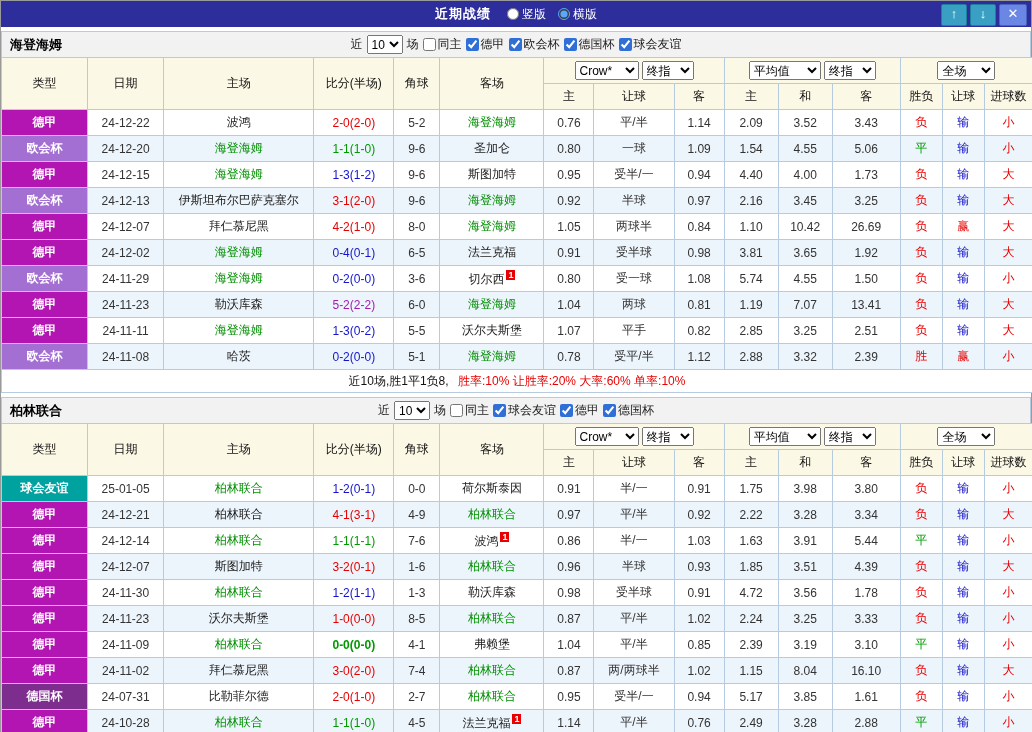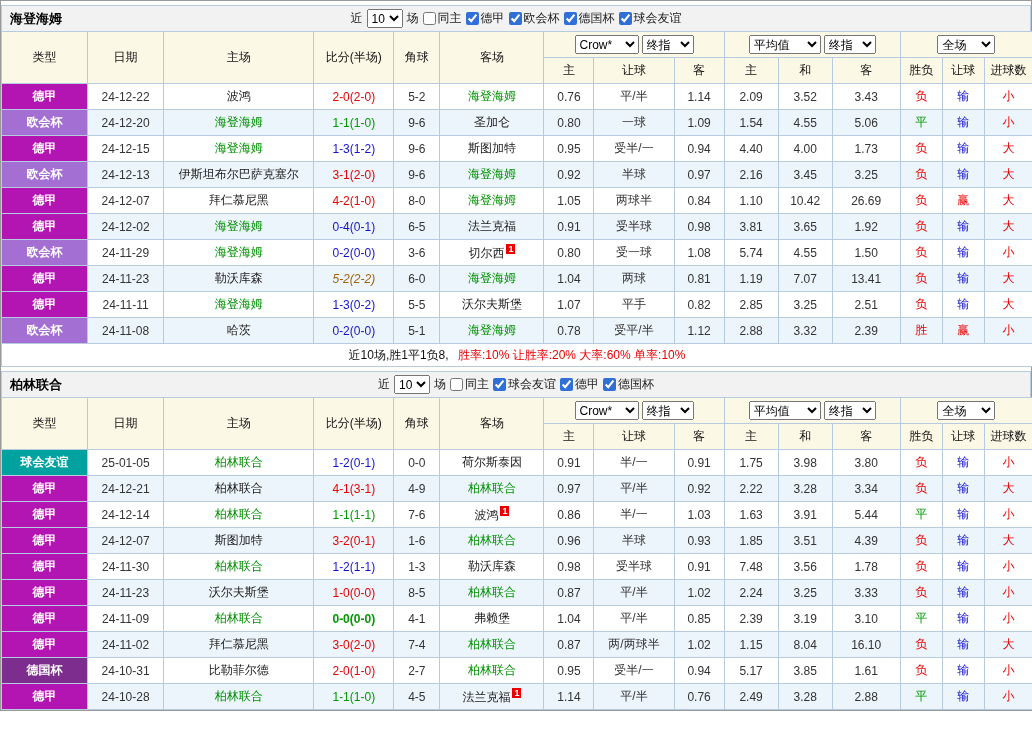--- a/index.html
+++ b/index.html
@@ -35,20 +35,38 @@
   td.od{color:#333;}
   sup.b1{background:#e80000;color:#fff;font-size:9px;line-height:11px;padding:0 2px;margin-left:2px;vertical-align:super;font-weight:bold;}
   tfoot td{height:22px;background:#fff;color:#111;}
   .sum-red{color:#e80000;margin-left:6px;}
 </style>
 </head>
 <body>
 
 <div class="app">
 
+  <div class="titlebar">
+    <span class="title">近期战绩</span>
+    <span class="radios">
+      <label>
+        <input type="radio" name="layout-mode" style="">
+        <span>竖版</span>
+      </label>
+      <label>
+        <input type="radio" name="layout-mode" checked="" style="">
+        <span>横版</span>
+      </label>
+    </span>
+    <span class="win-buttons">
+      <span class="win-btn"><span>↑</span></span>
+      <span class="win-btn"><span>↓</span></span>
+      <span class="win-btn close"><span>✕</span></span>
+    </span>
+  </div>
 
   <div class="section">
     <div class="team-bar">
       <span class="team-name">海登海姆</span>
       <span class="filters">
         <span>近</span>
         <select><option selected="">10</option></select>
         <span>场</span>
         <label class="chk">
           <input type="checkbox" style="">
@@ -235,21 +253,21 @@
             <td class="od">4.55</td>
             <td class="od">1.50</td>
             <td class="rs" style="color: rgb(230, 0, 0);">负</td>
             <td class="rs" style="color: rgb(20, 20, 204);">输</td>
             <td class="rs" style="color: rgb(230, 0, 0);">小</td>
           </tr>
           <tr class="alt">
             <td class="lg" style="background: rgb(179, 21, 179);">德甲</td>
             <td class="dt">24-11-23</td>
             <td class="tm">勒沃库森</td>
-            <td class="sc" style="color: #a16207; font-style: italic;">5-2(2-2)</td>
+            <td class="sc" style="color: #a21caf;">5-2(2-2)</td>
             <td class="od">6-0</td>
             <td class="tm focus">海登海姆</td>
             <td class="od">1.04</td>
             <td class="od">两球</td>
             <td class="od">0.81</td>
             <td class="od">1.19</td>
             <td class="od">7.07</td>
             <td class="od">13.41</td>
             <td class="rs" style="color: rgb(230, 0, 0);">负</td>
             <td class="rs" style="color: rgb(20, 20, 204);">输</td>
@@ -447,21 +465,21 @@
           <tr>
             <td class="lg" style="background: rgb(179, 21, 179);">德甲</td>
             <td class="dt">24-11-30</td>
             <td class="tm focus">柏林联合</td>
             <td class="sc" style="color: rgb(20, 20, 204);">1-2(1-1)</td>
             <td class="od">1-3</td>
             <td class="tm">勒沃库森</td>
             <td class="od">0.98</td>
             <td class="od">受半球</td>
             <td class="od">0.91</td>
-            <td class="od">7.48</td>
+            <td class="od">4.72</td>
             <td class="od">3.56</td>
             <td class="od">1.78</td>
             <td class="rs" style="color: rgb(230, 0, 0);">负</td>
             <td class="rs" style="color: rgb(20, 20, 204);">输</td>
             <td class="rs" style="color: rgb(230, 0, 0);">小</td>
           </tr>
           <tr class="alt">
             <td class="lg" style="background: rgb(179, 21, 179);">德甲</td>
             <td class="dt">24-11-23</td>
             <td class="tm">沃尔夫斯堡</td>
@@ -507,21 +525,21 @@
             <td class="od">1.02</td>
             <td class="od">1.15</td>
             <td class="od">8.04</td>
             <td class="od">16.10</td>
             <td class="rs" style="color: rgb(230, 0, 0);">负</td>
             <td class="rs" style="color: rgb(20, 20, 204);">输</td>
             <td class="rs" style="color: rgb(230, 0, 0);">大</td>
           </tr>
           <tr>
             <td class="lg" style="background: rgb(125, 45, 142);">德国杯</td>
-            <td class="dt">24-10-31</td>
+            <td class="dt">24-07-31</td>
             <td class="tm">比勒菲尔德</td>
             <td class="sc" style="color: rgb(230, 0, 0);">2-0(1-0)</td>
             <td class="od">2-7</td>
             <td class="tm focus">柏林联合</td>
             <td class="od">0.95</td>
             <td class="od">受半/一</td>
             <td class="od">0.94</td>
             <td class="od">5.17</td>
             <td class="od">3.85</td>
             <td class="od">1.61</td>

